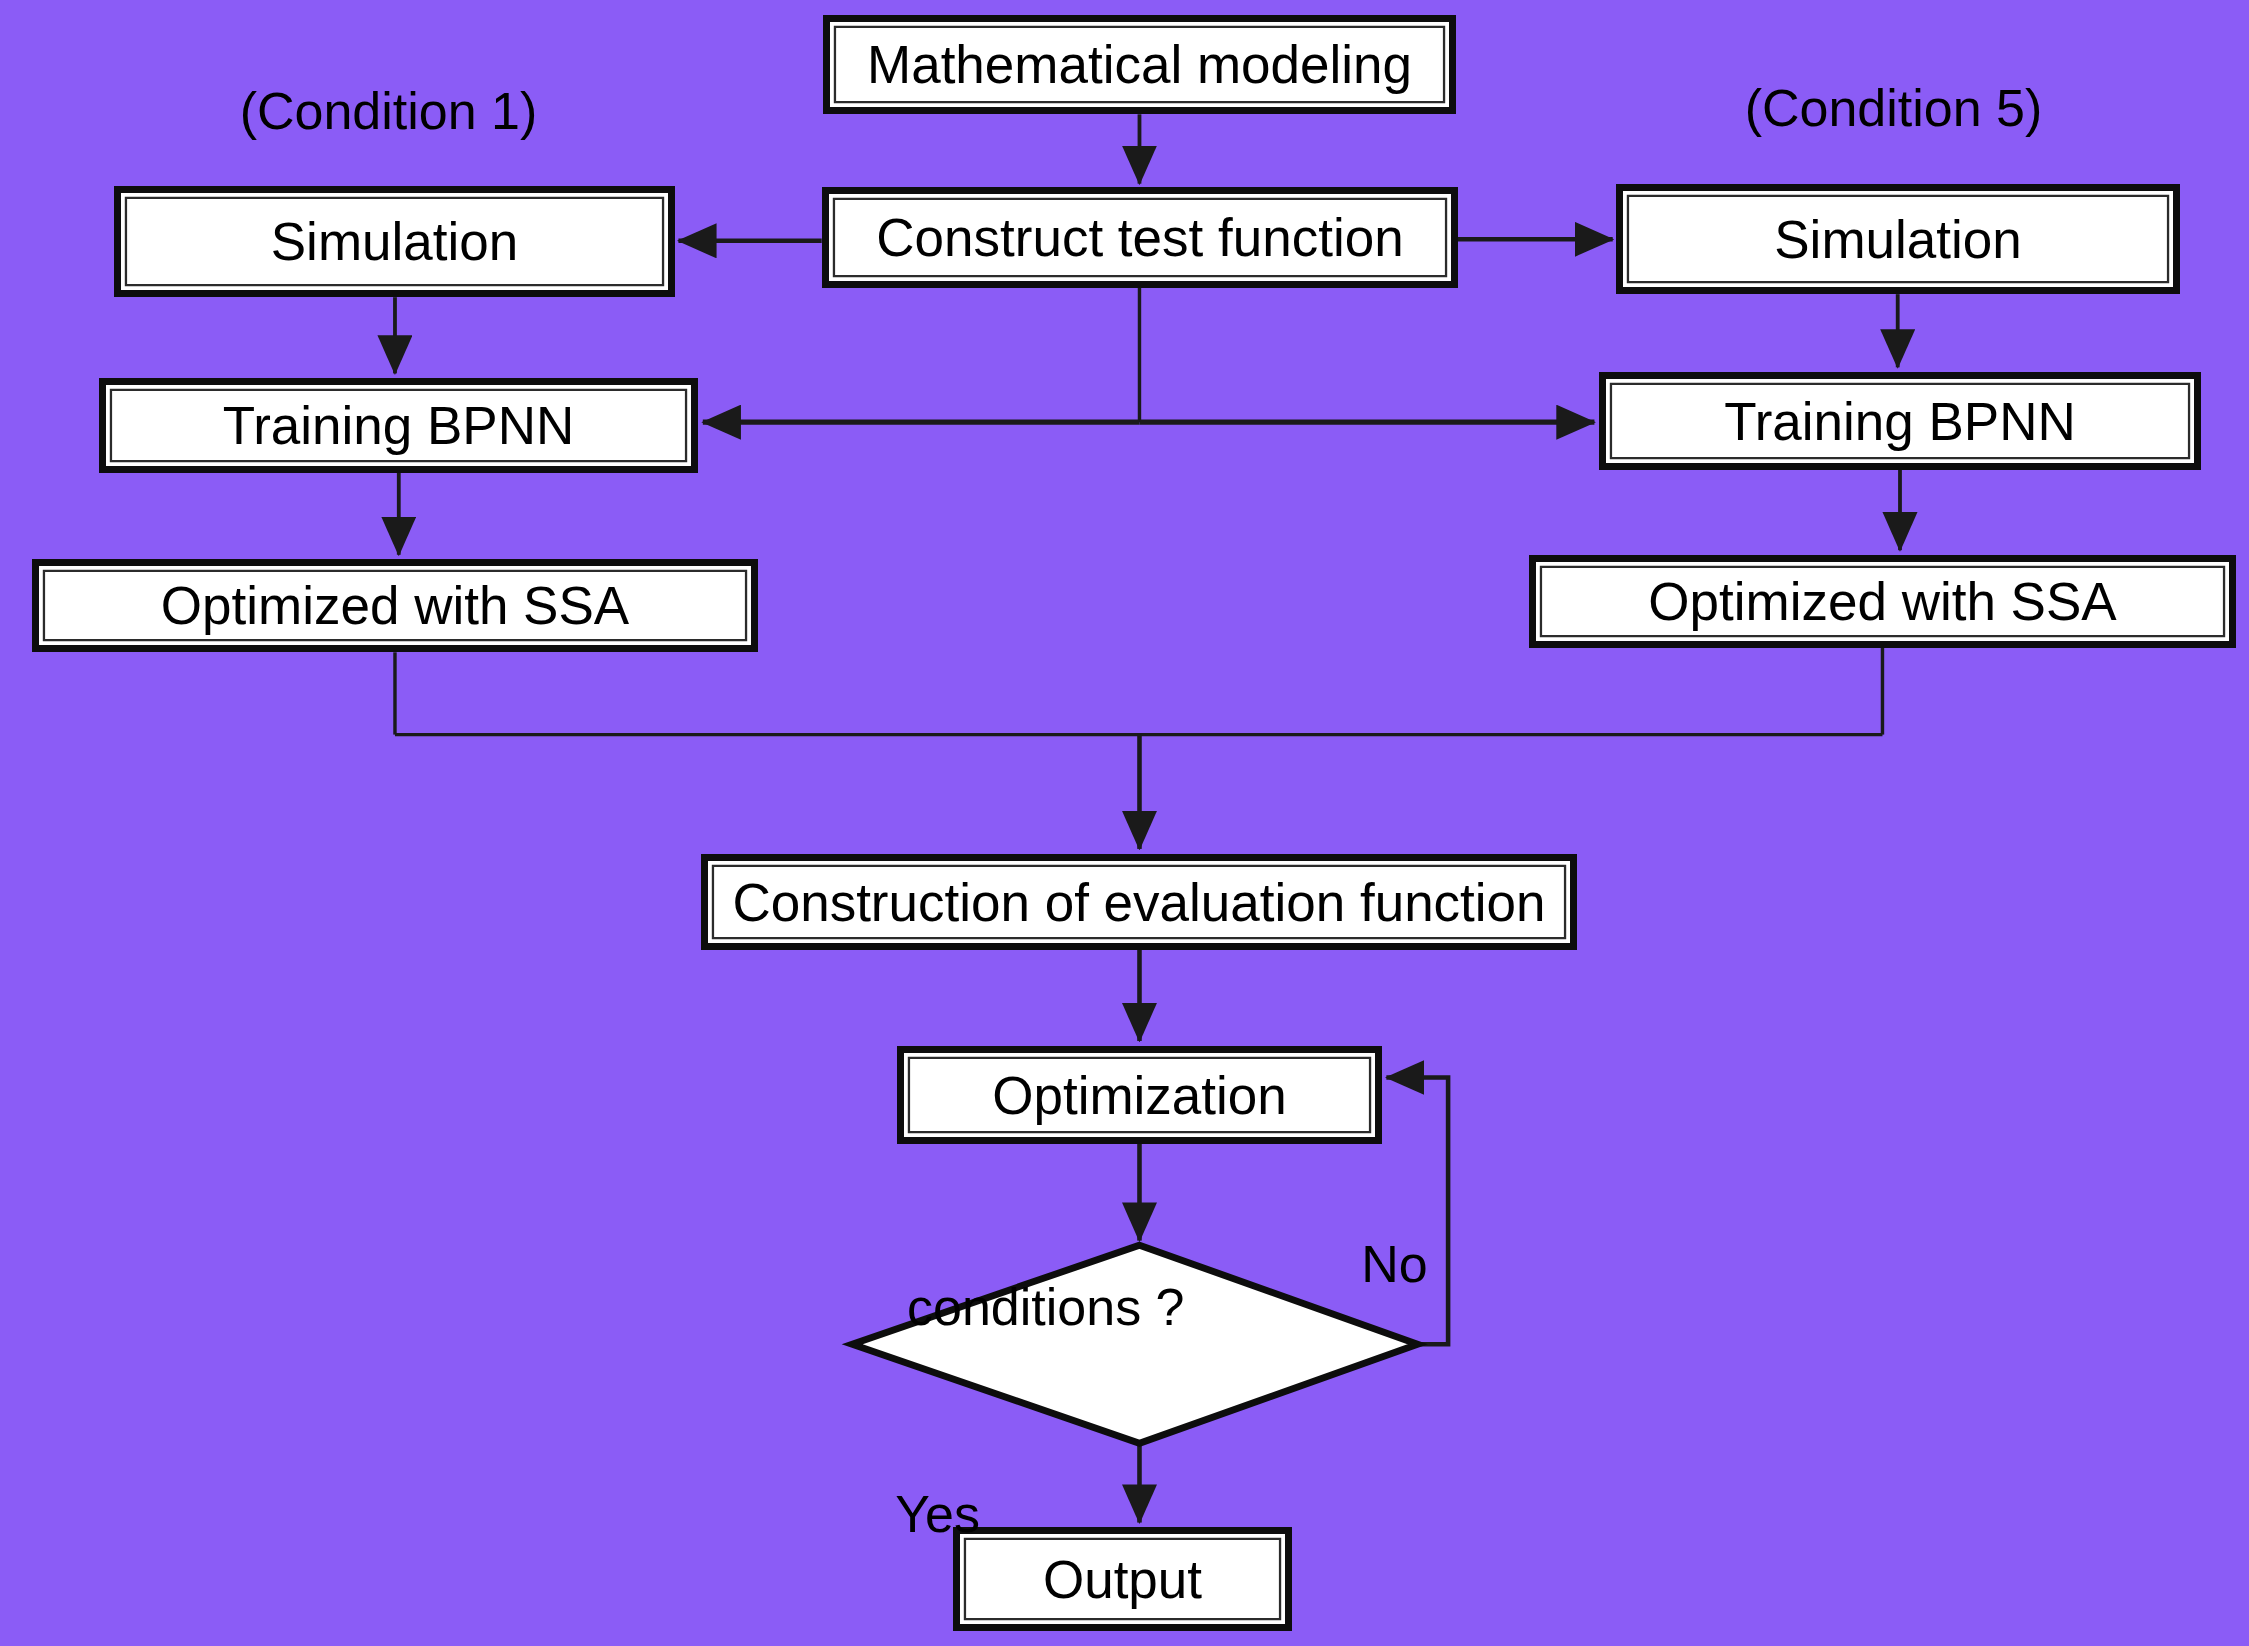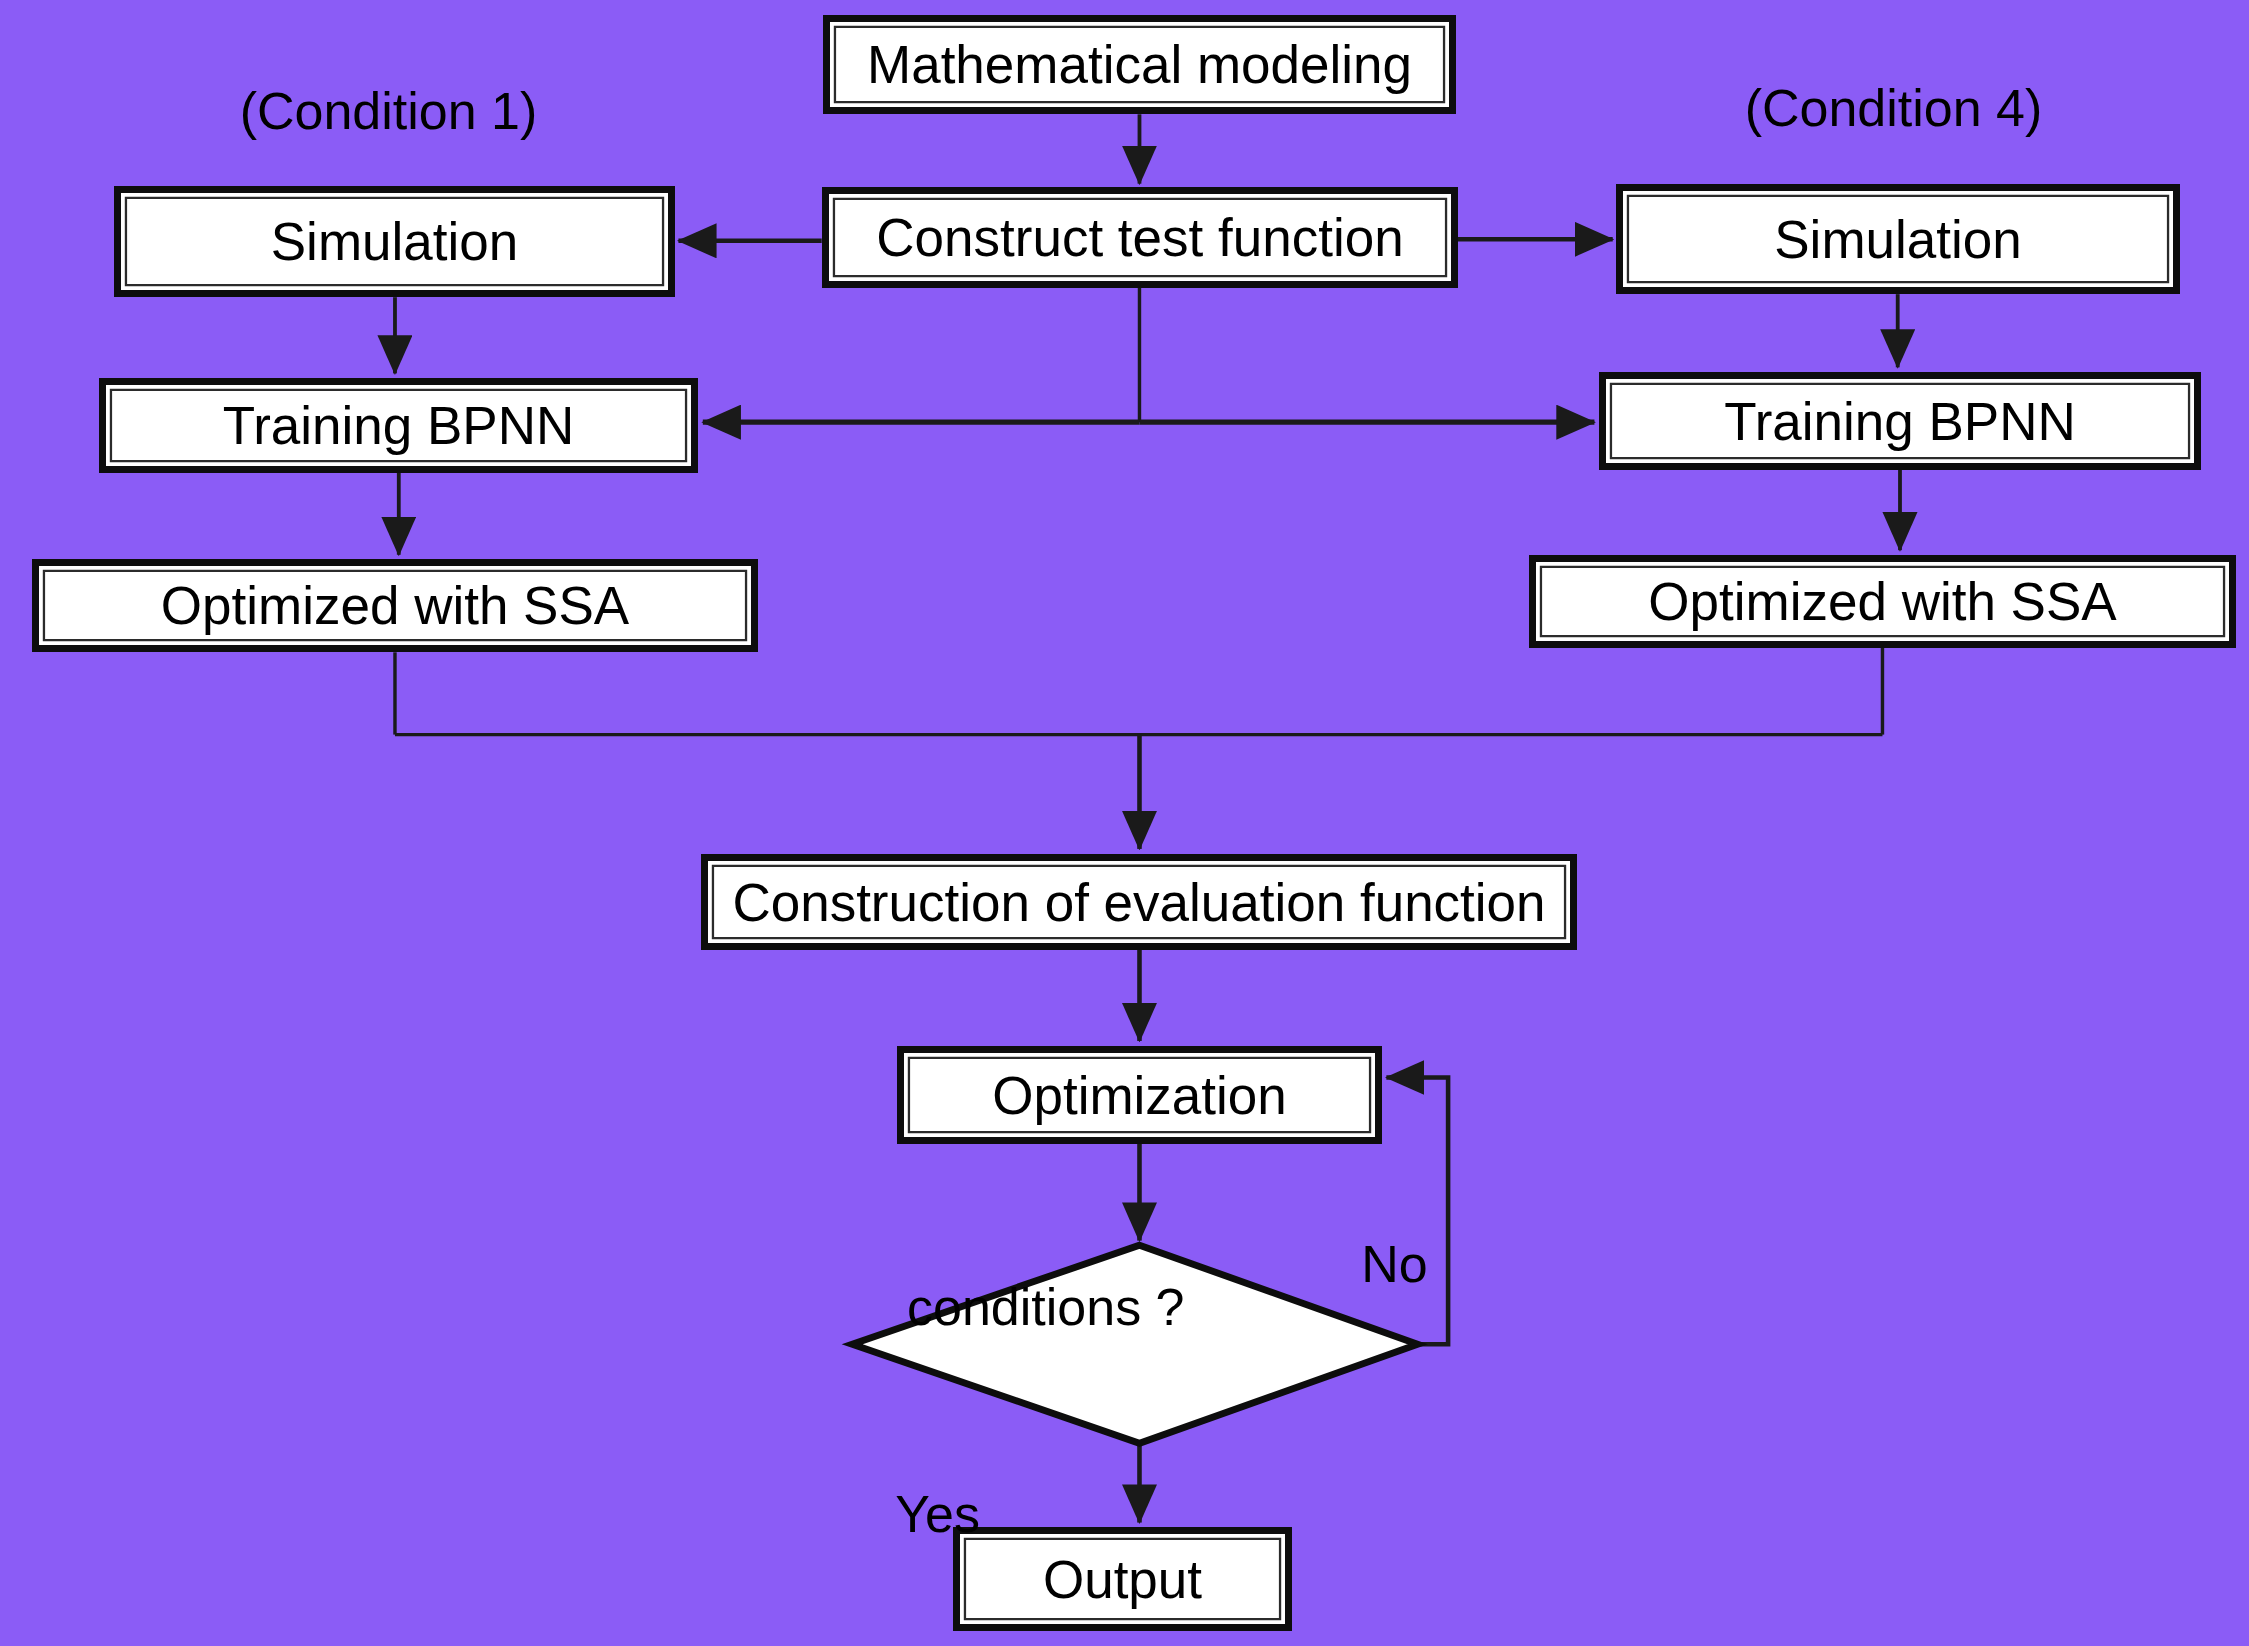--- a/index.html
+++ b/index.html
@@ -148,20 +148,20 @@
   <div class="node n-out">
     <span>Output</span>
   </div>
 
   <div class="decision-text l-meet">
     <div>conditions ?</div>
   </div>
 
   <div class="floating-label l-cond1">(Condition 1)</div>
 
-  <div class="floating-label l-cond2">(Condition 4)</div>
+  <div class="floating-label l-cond2">(Condition 5)</div>
 
   <div class="floating-label l-no">No</div>
 
   <div class="floating-label l-yes">Yes</div>
 
 </div>
 
 
 </body></html>

